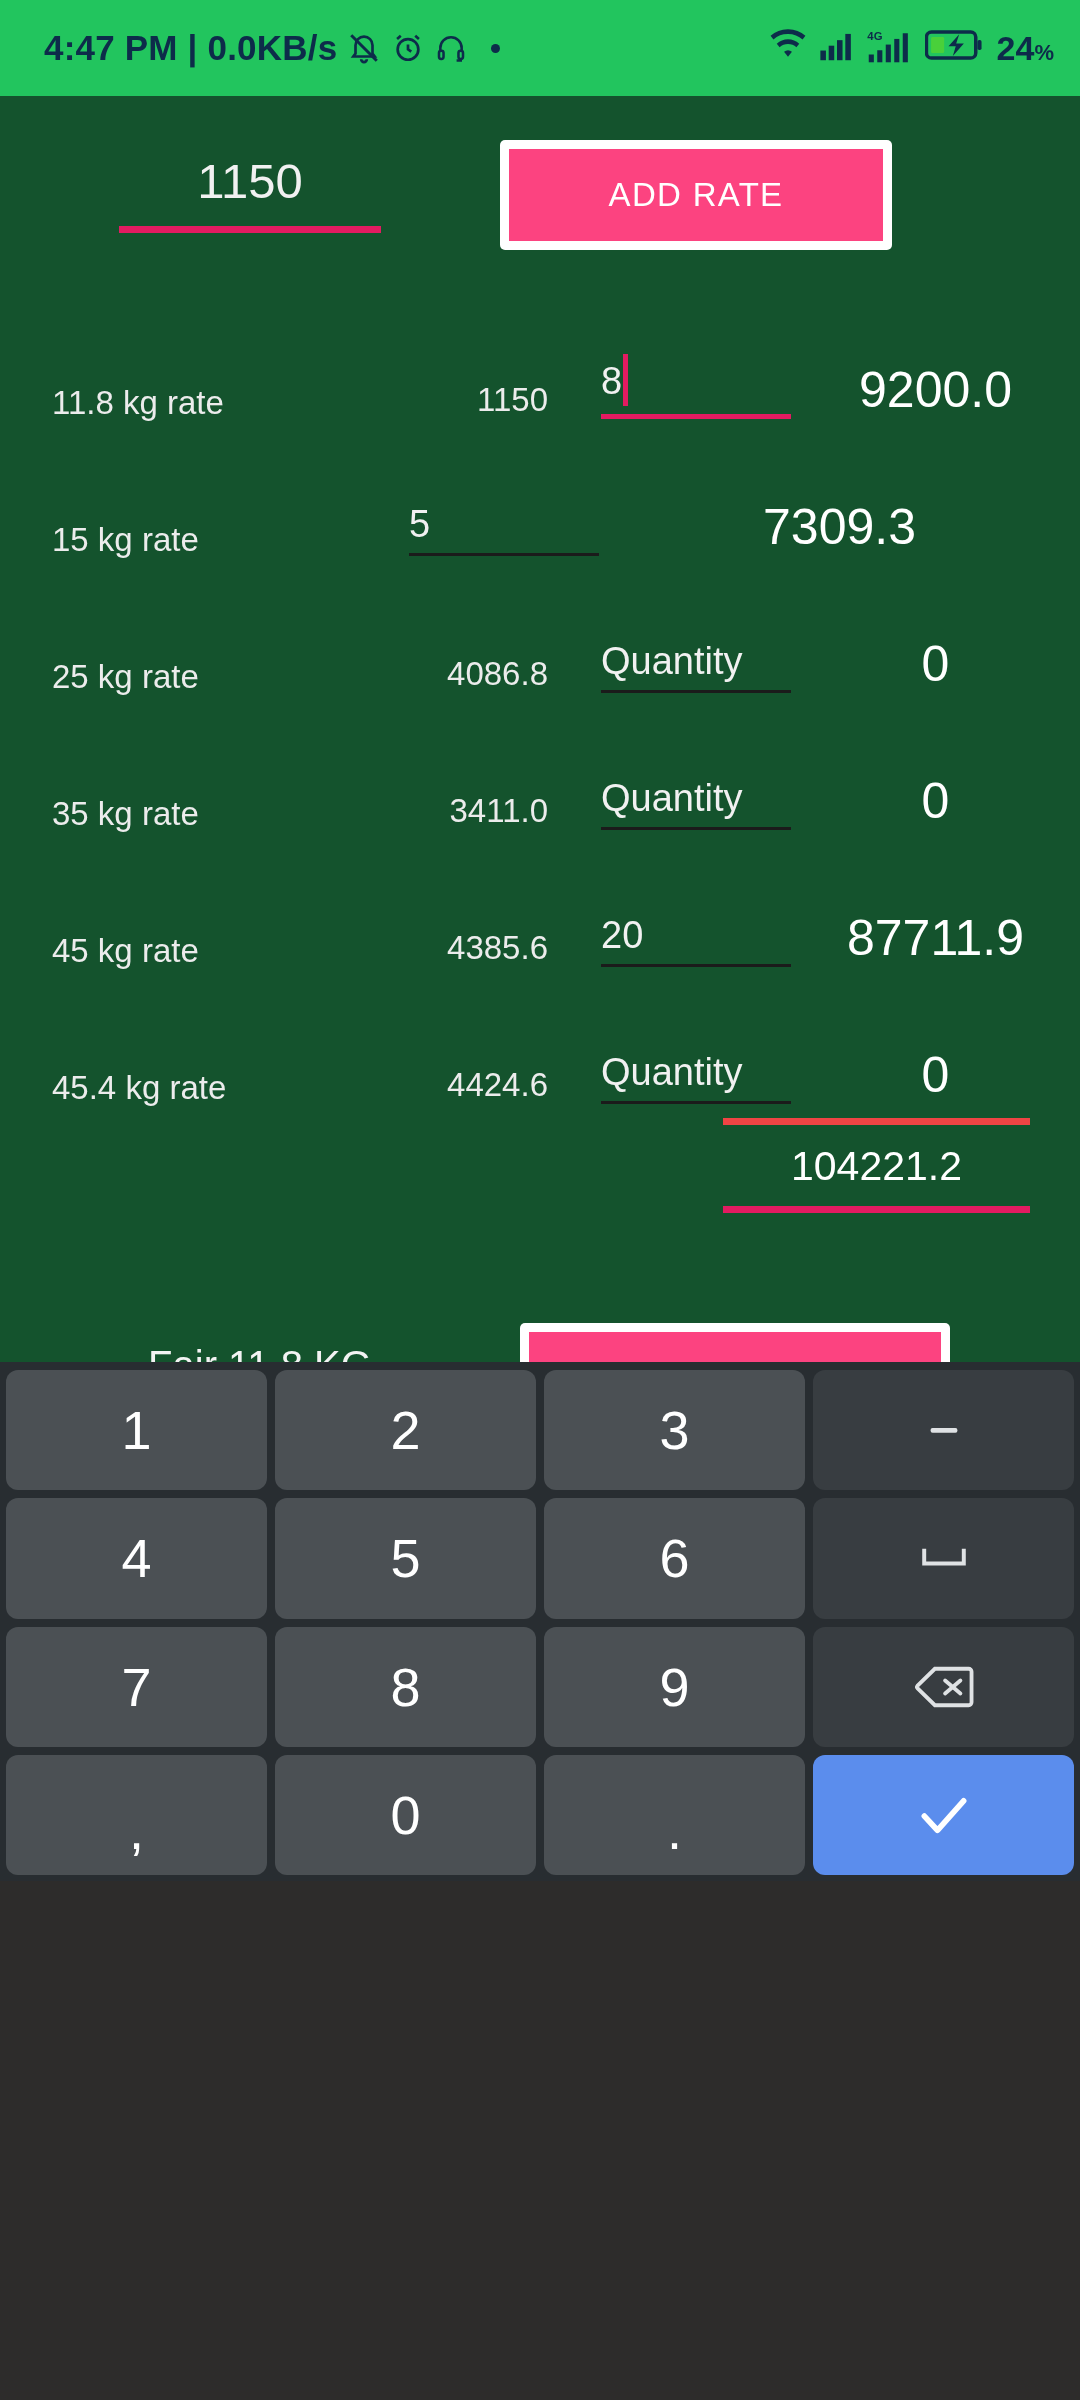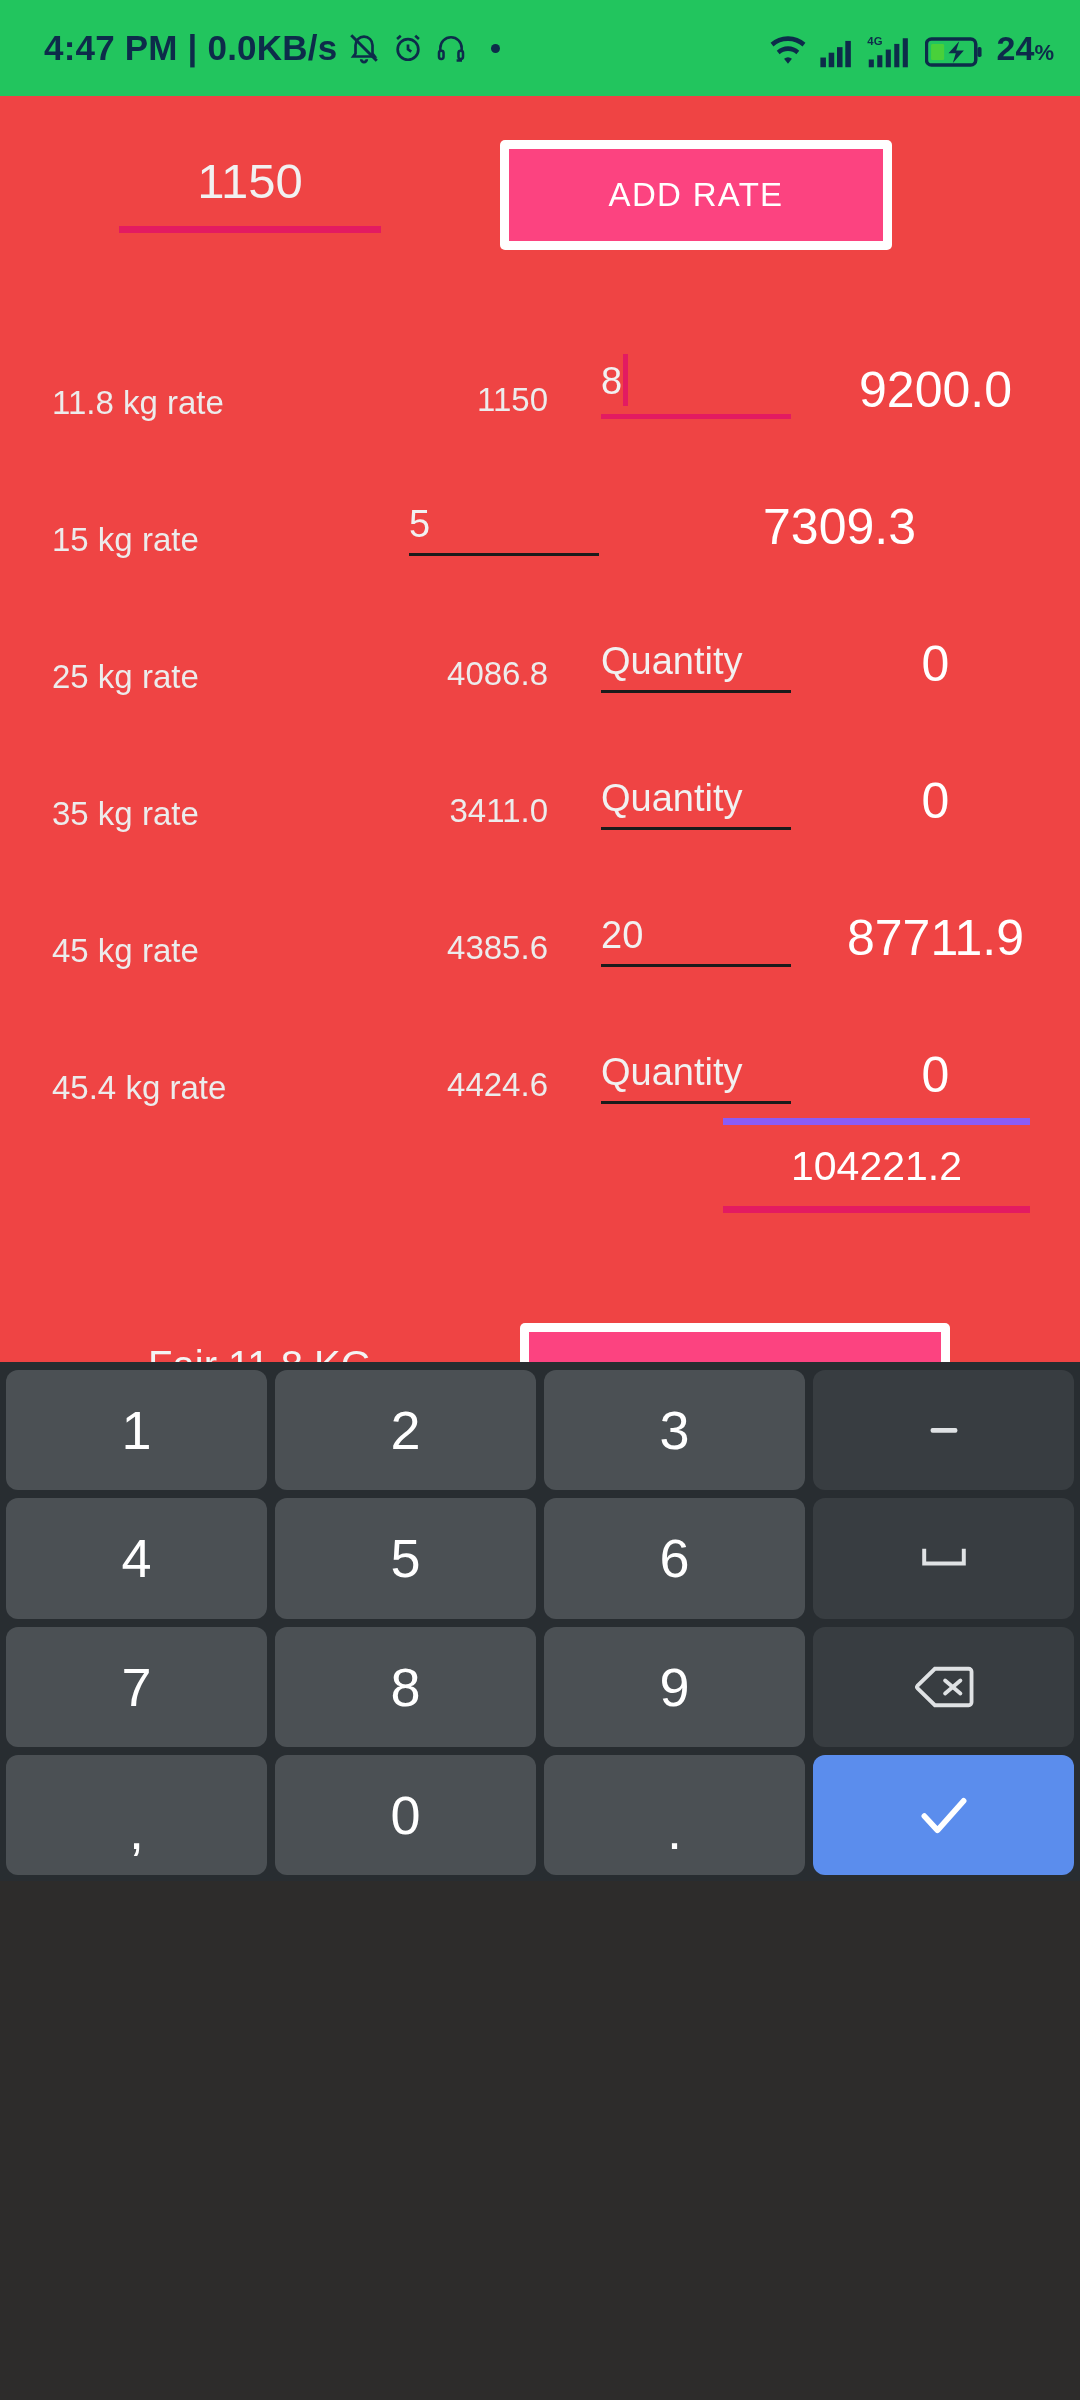--- a/index.html
+++ b/index.html
@@ -22,36 +22,36 @@
     color: #0c2944;
   }
   .sb-left { display: flex; align-items: center; gap: 10px; }
   .sb-time {
     font-size: 35px;
     font-weight: bold;
     color: #0d2c4a;
     letter-spacing: 0.2px;
     white-space: nowrap;
   }
-  .sb-right { display: flex; align-items: flex-end; gap: 12px; }
+  .sb-right { display: flex; align-items: flex-start; gap: 12px; }
   .sb-icon { display: flex; align-items: center; justify-content: center; }
   .sb-dot {
     width: 9px; height: 9px; border-radius: 50%;
     background: #0d2c4a; margin-left: 14px;
   }
   .sb-batt-text {
     font-size: 34px; font-weight: bold; color: #0d2c4a;
     margin-left: 2px;
   }
   .sb-batt-text .pct { font-size: 22px; }
 
   
   .app {
     height: 1785px;
-    background: #ef4444;
+    background: #14532d;
     position: relative;
   }
 
   
   .toprow {
     display: flex;
     align-items: center;
     padding: 44px 0 0 0;
   }
   .rate-field-wrap {
@@ -143,21 +143,21 @@
 
   
   .grand-wrap {
     display: flex;
     justify-content: flex-end;
     padding-right: 50px;
     margin-top: 14px;
   }
   .grand {
     width: 307px;
-    border-top: 7px solid #8b5cf6;
+    border-top: 7px solid #ef4444;
     border-bottom: 7px solid #e31b61;
     padding: 18px 0 16px 0;
     text-align: center;
     font-size: 41px;
     color: #ffffff;
   }
 
   
   .fairrow {
     display: flex;

